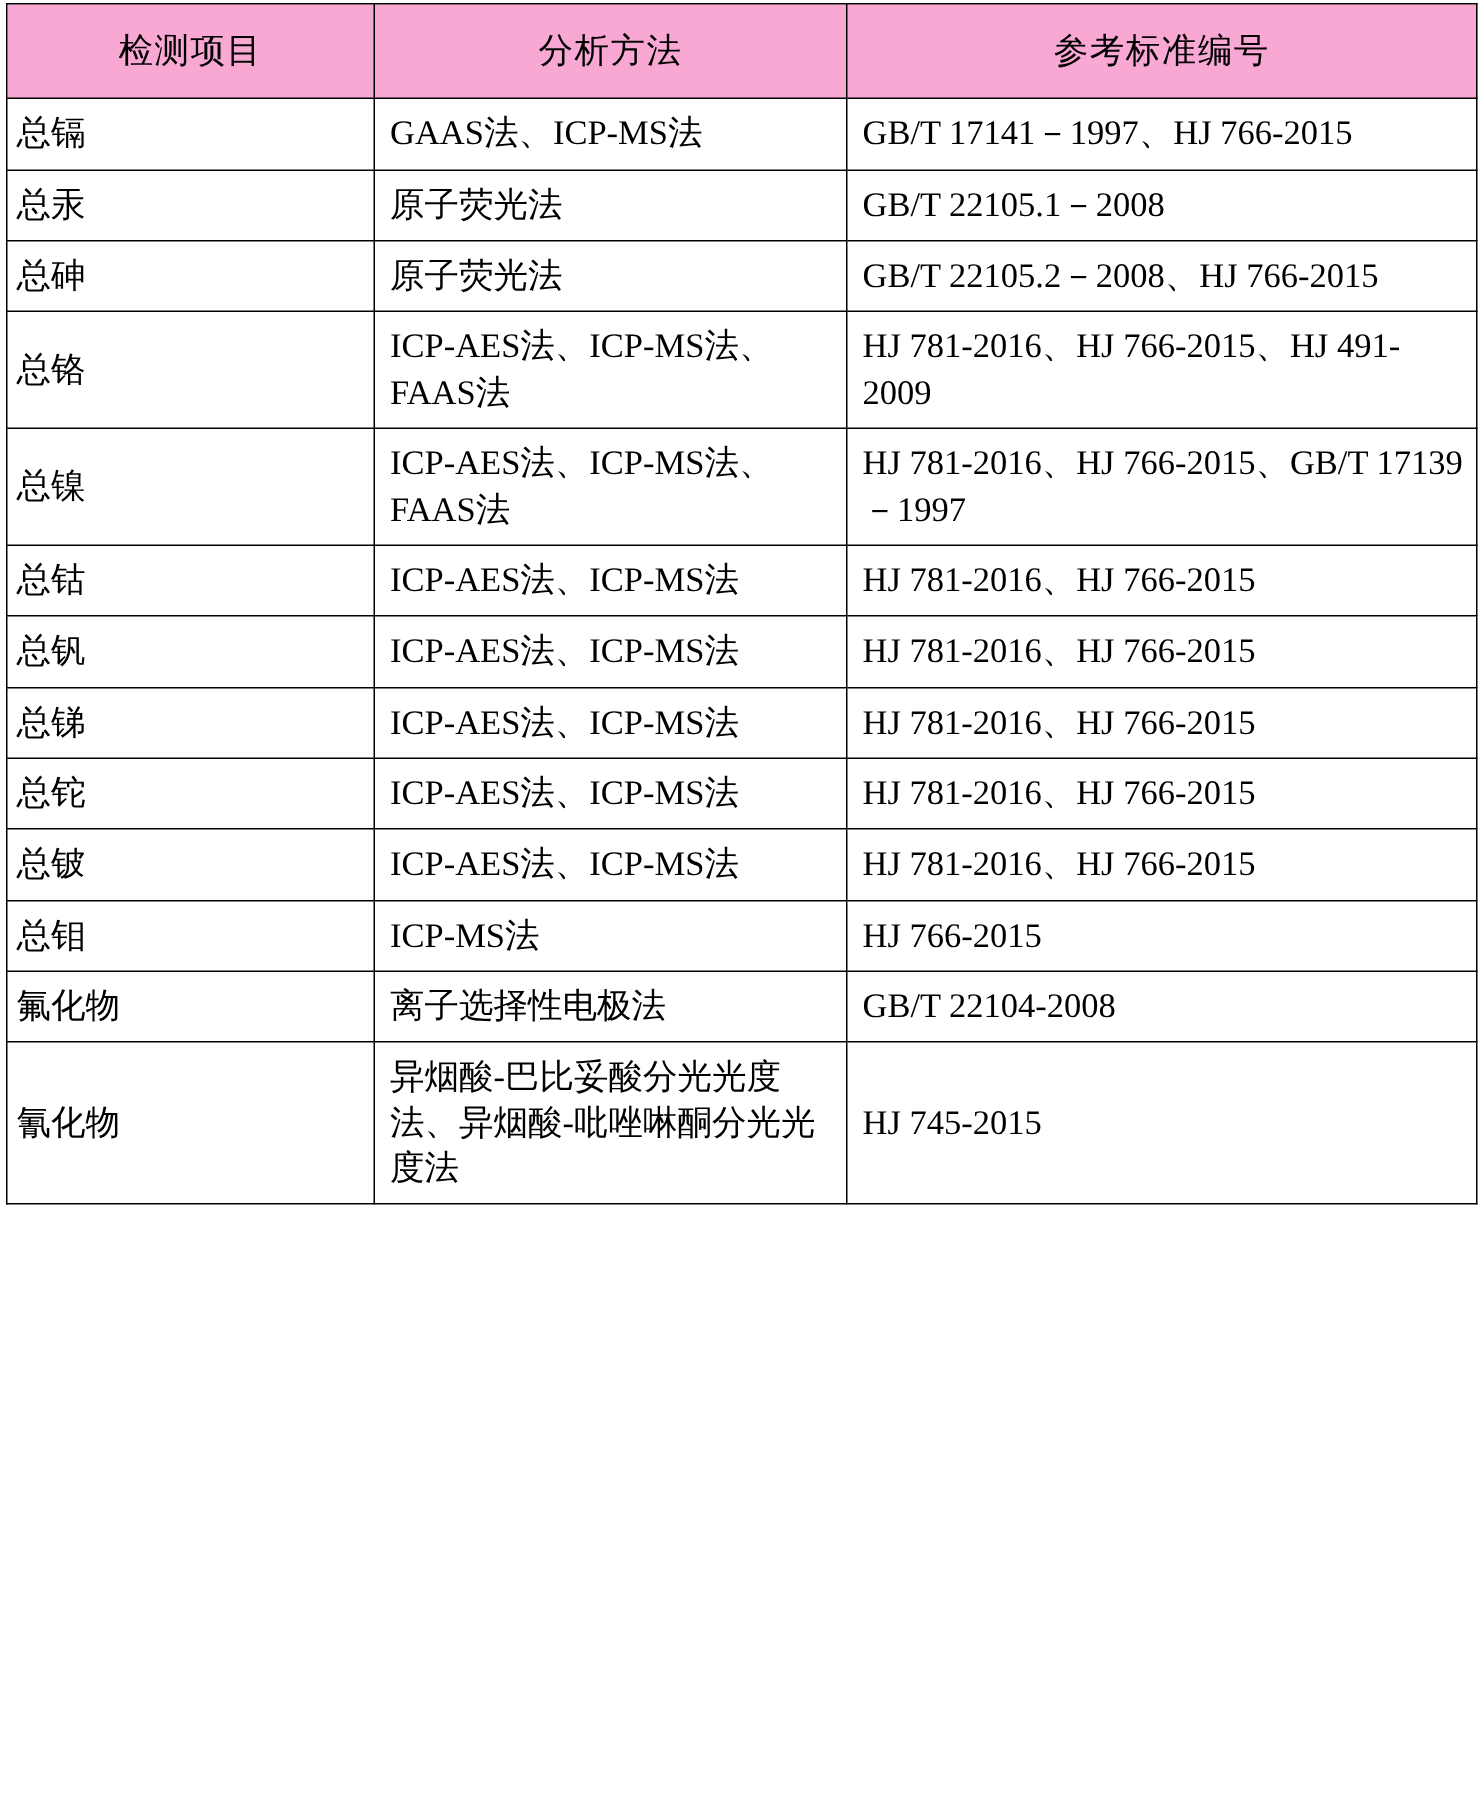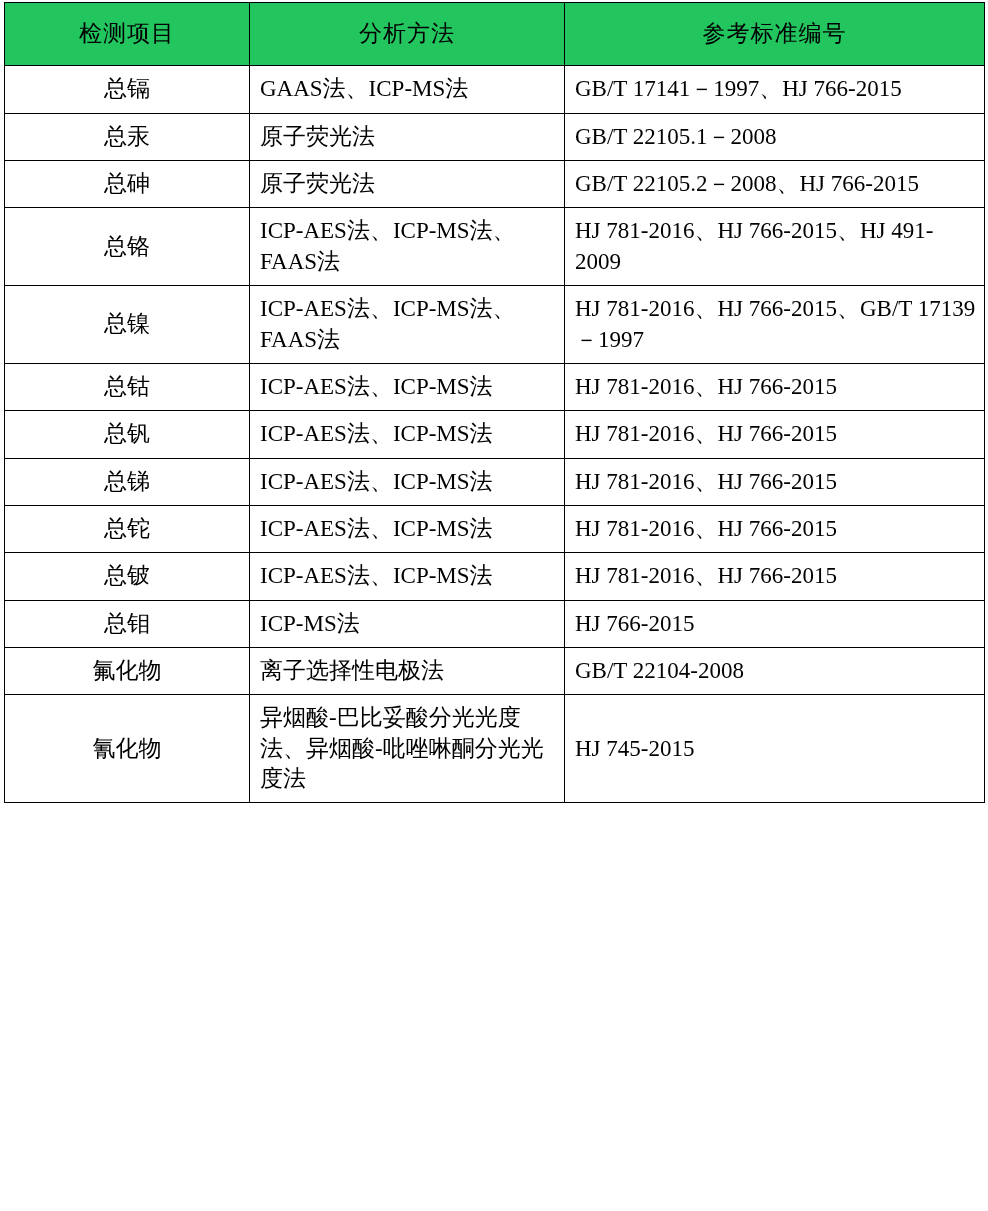--- a/index.html
+++ b/index.html
@@ -27,28 +27,27 @@
 
   table.data-table th,
   table.data-table td {
     border: 1px solid #000000;
     font-size: 23px;
     line-height: 1.32;
     vertical-align: middle;
     box-sizing: border-box;
   }
   table.data-table thead th {
-    background: #22c55e;
+    background: #f9a8d4;
     font-weight: normal;
     height: 58px;
     padding: 16px 6px;
     letter-spacing: 1px;
   }
   table.data-table td.col-item {
-    text-align: center;
     padding: 8px 6px;
   }
   table.data-table td.col-method,
   table.data-table td.col-standard {
     text-align: left;
     padding: 8px 8px 8px 10px;
   }
 </style>
 </head>
 <body>

